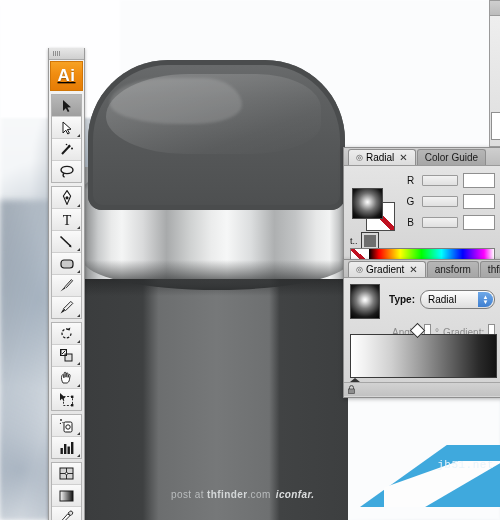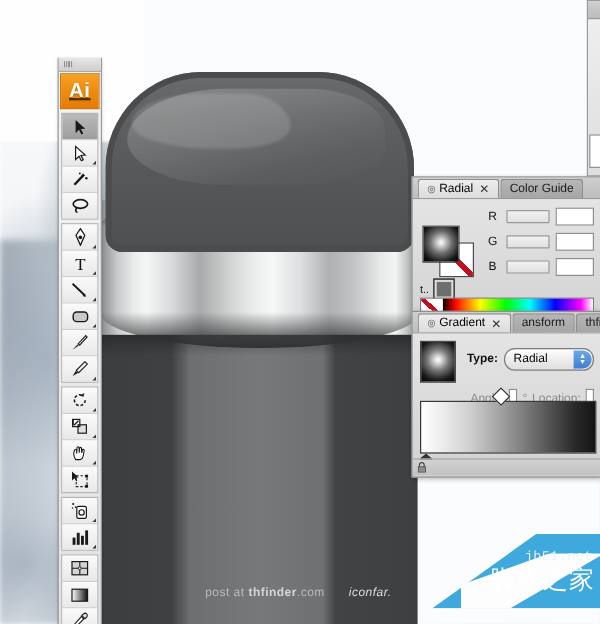--- a/index.html
+++ b/index.html
@@ -150,21 +150,21 @@
   .edge-panel{position:absolute;left:489px;top:0px;width:11px;height:145px;
     background:linear-gradient(180deg,#f0f0f0,#dedede);border:1px solid #9a9a9a;border-right:none;}
   .edge-panel .ep-t{height:14px;background:linear-gradient(180deg,#cfcfcf,#bcbcbc);border-bottom:1px solid #9a9a9a;}
   .edge-panel .ep-b{position:absolute;left:1px;bottom:6px;width:8px;height:26px;
     background:#fff;border:1px solid #8f8f8f;}
 
   
   .wm{position:absolute;left:171px;top:489px;font-size:10px;color:#b9bcbd;letter-spacing:.4px;
     white-space:nowrap;}
   .wm b{color:#d4d7d8;font-weight:bold;}
-  .wm i{font-style:italic;font-weight:normal;color:#dcdedf;margin-left:20px;}
+  .wm i{font-style:italic;font-weight:bold;color:#dcdedf;margin-left:5px;}
 
   
   .jb{position:absolute;right:0;bottom:13px;width:140px;height:62px;overflow:hidden;}
   .jb-blue{position:absolute;inset:0;background:#3fa9dd;
     clip-path:polygon(100% 0,100% 100%,0 100%,62% 0);}
   .jb-white{position:absolute;left:24px;top:16px;width:120px;height:70px;background:#fdfdfd;
     clip-path:polygon(0 38%,62% 0,100% 0,0 100%);}
   .jb-txt1{position:absolute;right:6px;top:14px;font-size:11px;color:#e8f4fb;
     font-family:"Liberation Mono", monospace;letter-spacing:.5px;}
   .jb-txt2{position:absolute;right:4px;top:28px;font-size:21px;color:#ffffff;
@@ -461,21 +461,21 @@
                 <span>▼</span>
               </span>
           </div>
         </div>
       </div>
 
       <div class="gp-row2">
         <span class="gp-lbl dim">Angle:</span>
         <span class="gp-input"></span>
         <span class="gp-lbl dim">°</span>
-        <span class="gp-lbl dim">Location:</span>
+        <span class="gp-lbl dim">Gradient:</span>
         <span class="gp-input"></span>
       </div>
 
       <div class="gp-slider-wrap">
         <div class="gp-mid"></div>
         <div class="gp-ramp"></div>
         <div class="gp-stop">
           <div class="tri"></div>
             <div class="box"></div>
         </div>
@@ -492,16 +492,15 @@
 
   <div class="edge-panel">
     <div class="ep-t"></div>
     <div class="ep-b"></div>
   </div>
 
   <div class="jb">
     <div class="jb-blue"></div>
     <div class="jb-white"></div>
     <div class="jb-txt1">jb51.net</div>
-    <div class="jb-txt2">脚本之家</div>
   </div>
 
 </div>
 
 </body></html>

